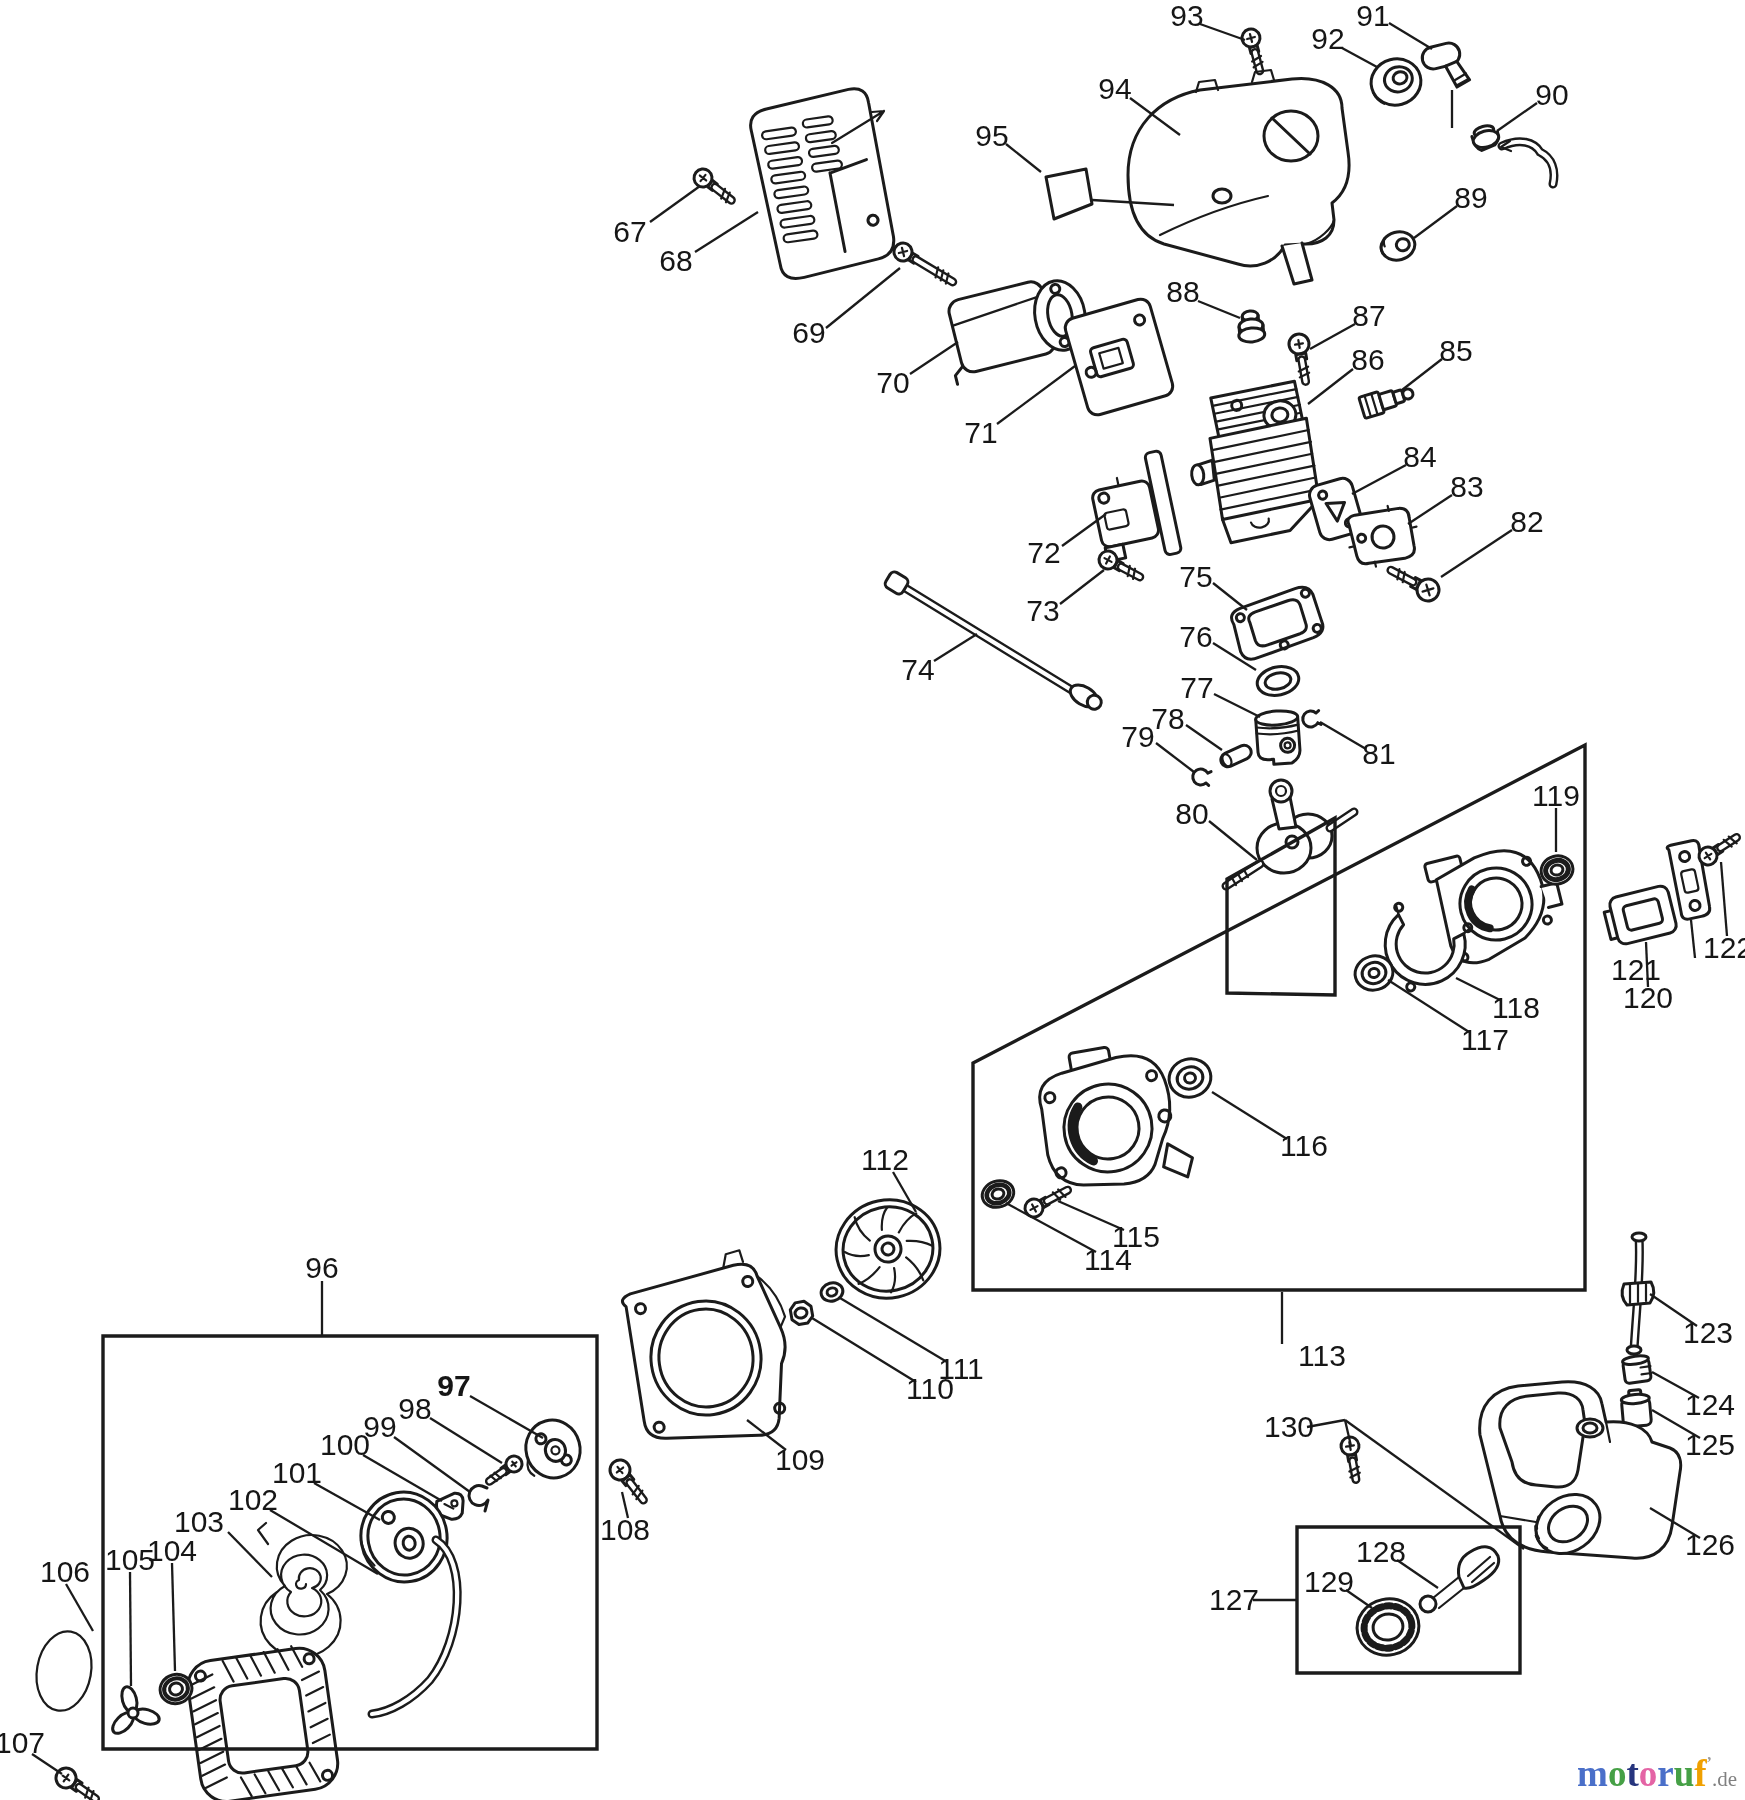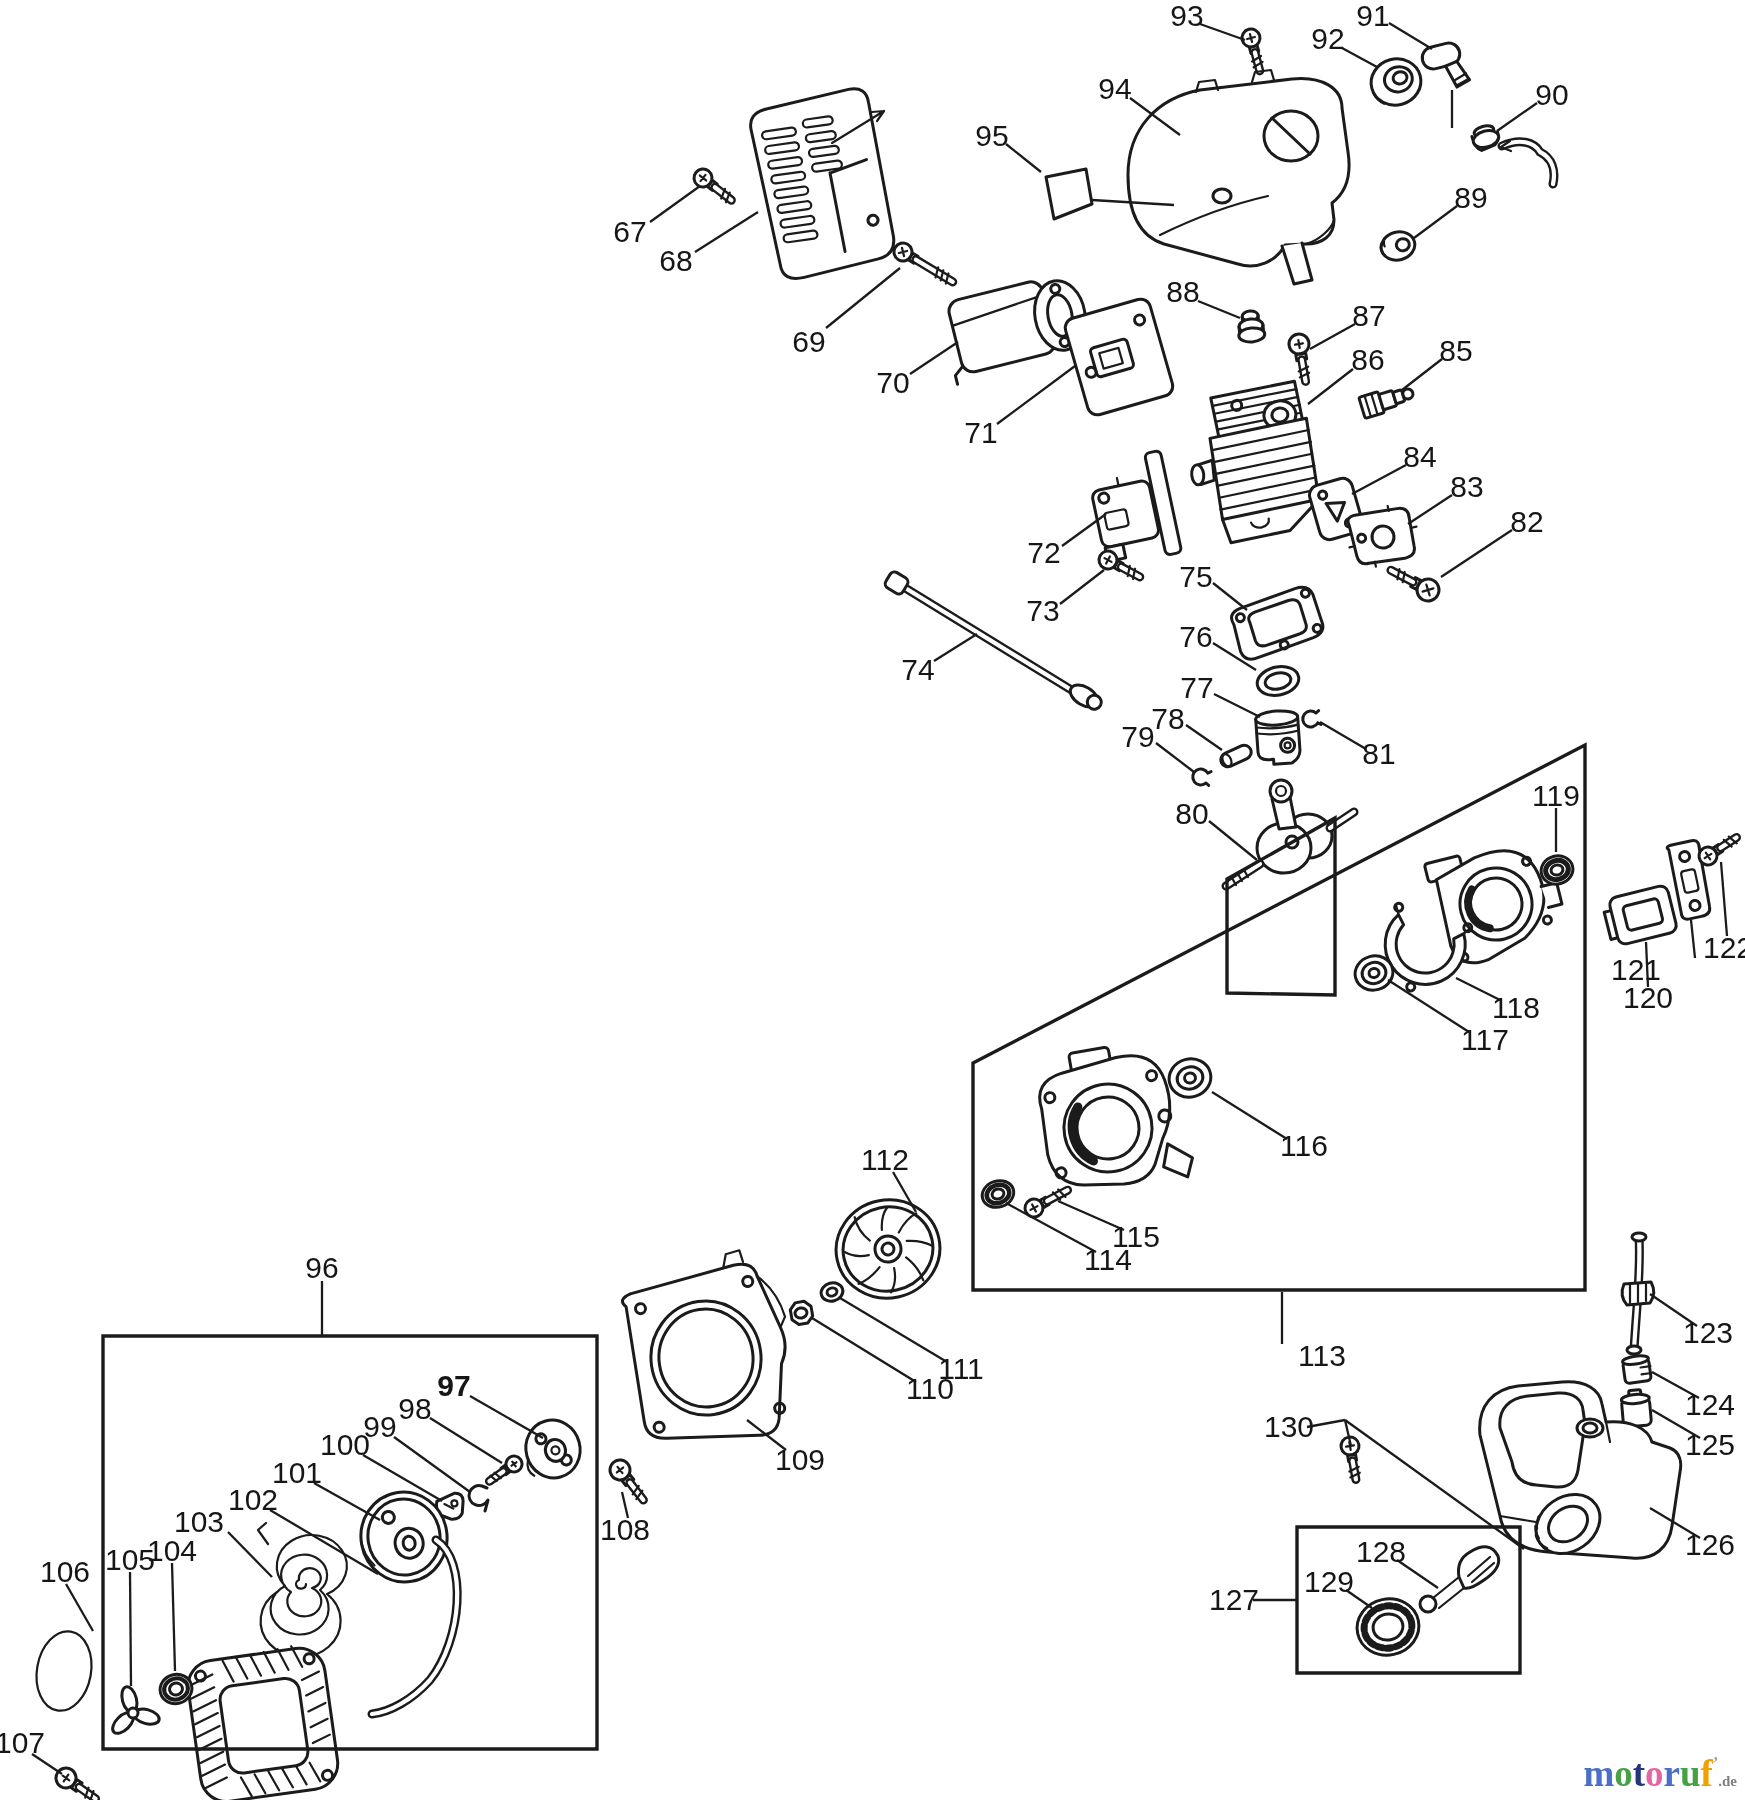--- a/index.html
+++ b/index.html
@@ -12,21 +12,21 @@
   .thin{stroke-width:2.2;}
   .tubo{fill:none;stroke:#1b1b1b;stroke-width:9;stroke-linecap:round;}
   .tubi{fill:none;stroke:#ffffff;stroke-width:4.2;stroke-linecap:round;}
   .assembly-box{fill:none;stroke:#1b1b1b;stroke-width:3.4;}
   .leader{stroke:#1b1b1b;stroke-width:2.3;}
   .part-label{position:absolute;transform:translate(-50%,-50%);font-size:30px;color:#161616;
               white-space:nowrap;letter-spacing:0px;}
   #labels{position:absolute;left:0;top:0;width:100%;height:100%;}
   #watermark{position:absolute;right:8px;bottom:8px;font-family:"Liberation Serif",serif;
              font-weight:bold;font-size:37px;line-height:1;}
-  #watermark .suffix{font-size:15px;font-weight:bold;}
+  #watermark .suffix{font-size:21px;font-weight:normal;}
   #watermark .tick{font-size:16px;vertical-align:top;}
 </style>
 </head>
 <body>
 
 <div id="page">
 
   <svg id="artwork" width="1745" height="1800" viewBox="0 0 1745 1800">
 
     <g transform="translate(703,178) rotate(38)">
@@ -569,21 +569,21 @@
       <line x1="1700" y1="1538" x2="1650" y2="1508" class="leader"></line>
       <line x1="1253" y1="1600" x2="1296" y2="1600" class="leader"></line>
       <line x1="1397" y1="1560" x2="1438" y2="1588" class="leader"></line>
       <line x1="1346" y1="1590" x2="1372" y2="1608" class="leader"></line>
       <line x1="1307" y1="1427" x2="1345" y2="1420" class="leader"></line>
     </svg>
 
   <div id="labels">
       <div class="part-label" style="left: 630px; top: 232px;">67</div>
       <div class="part-label" style="left: 676px; top: 261px;">68</div>
-      <div class="part-label" style="left: 809px; top: 342px;">69</div>
+      <div class="part-label" style="left: 809px; top: 333px;">69</div>
       <div class="part-label" style="left: 893px; top: 383px;">70</div>
       <div class="part-label" style="left: 981px; top: 433px;">71</div>
       <div class="part-label" style="left: 1044px; top: 553px;">72</div>
       <div class="part-label" style="left: 1043px; top: 611px;">73</div>
       <div class="part-label" style="left: 918px; top: 670px;">74</div>
       <div class="part-label" style="left: 1196px; top: 577px;">75</div>
       <div class="part-label" style="left: 1196px; top: 637px;">76</div>
       <div class="part-label" style="left: 1197px; top: 688px;">77</div>
       <div class="part-label" style="left: 1168px; top: 719px;">78</div>
       <div class="part-label" style="left: 1138px; top: 737px;">79</div>

